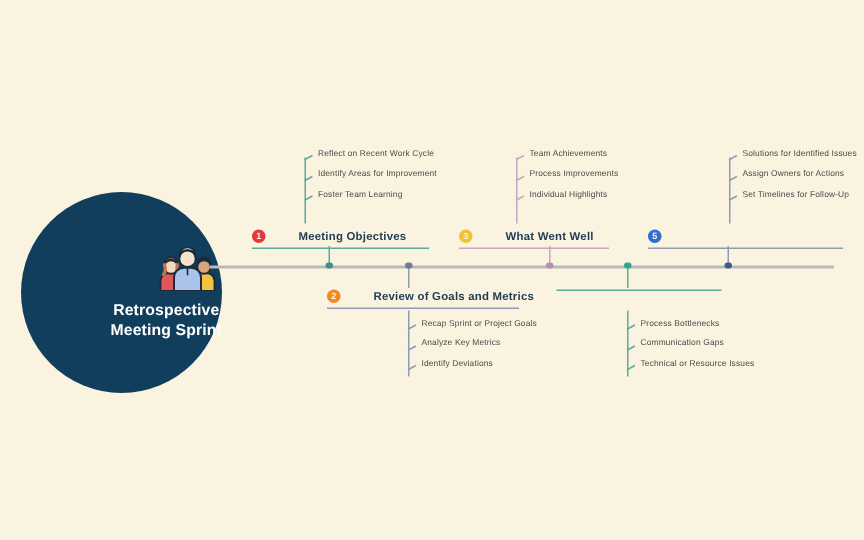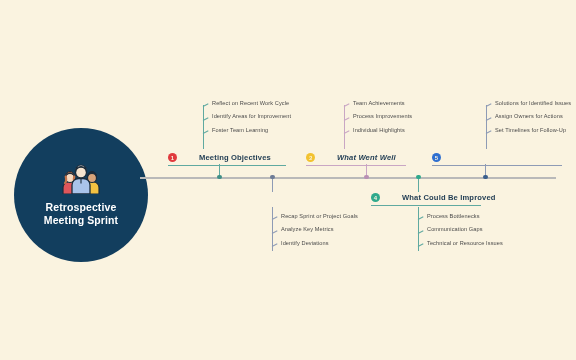--- a/index.html
+++ b/index.html
@@ -10,21 +10,21 @@
     overflow:hidden;
   }
   #canvas{position:relative;width:576px;height:360px;}
 
   
   .center-node{
     position:absolute;left:14px;top:128px;
     width:134px;height:134px;border-radius:50%;
     background:#123E5E;
     display:flex;flex-direction:column;
-    align-items:center;justify-content:center;
+    align-items:flex-end;justify-content:center;
     box-sizing:border-box;
   }
   .center-icon{width:46px;height:30px;margin-bottom:7px;display:block;}
   .center-title{
     color:#FFFFFF;font-size:10.5px;font-weight:bold;
     line-height:12.5px;text-align:center;letter-spacing:.1px;
   }
   .center-title span{display:block;}
 
   
@@ -121,41 +121,48 @@
       <span class="sub-text">Identify Areas for Improvement</span>
     </div>
     <div class="sub" style="position:absolute;left:9px;top:23px;">
       <span class="sub-text">Foster Team Learning</span>
     </div>
   </div>
 
   <div class="stem" style="left:272px;top:178px;height:14px;background:#8E9BB5;"></div>
   <div class="stem-dot" style="left:270.3px;top:174.8px;background:#6E7C96;"></div>
 
+  <div class="branch" style="left:218px;top:190px;">
+    <div class="branch-head">
+      <span class="badge" style="background:#F08A24;">2</span>
+      <span class="branch-label">Review of Goals and Metrics</span>
+    </div>
+    <div class="branch-underline" style="width:128px;background:#8E9BB5;"></div>
+  </div>
 
   <div class="subs" style="left:272px;top:207px;">
     <div class="sub-rail" style="left:0;top:0;height:44px;background:#8E9BB5;"></div>
     <div class="sub-tick" style="left:0;top:12px;background:#8E9BB5;transform:rotate(-28deg);transform-origin:left center;"></div>
     <div class="sub-tick" style="left:0;top:25.5px;background:#8E9BB5;transform:rotate(-28deg);transform-origin:left center;"></div>
     <div class="sub-tick" style="left:0;top:39px;background:#8E9BB5;transform:rotate(-28deg);transform-origin:left center;"></div>
     <div class="sub" style="position:absolute;left:9px;top:2px;">
       <span class="sub-text">Recap Sprint or Project Goals</span>
     </div>
     <div class="sub" style="position:absolute;left:9px;top:15.5px;">
       <span class="sub-text">Analyze Key Metrics</span>
     </div>
     <div class="sub" style="position:absolute;left:9px;top:29px;">
       <span class="sub-text">Identify Deviations</span>
     </div>
   </div>
 
   <div class="stem" style="left:366px;top:164px;height:14px;background:#C9A6C4;"></div>
   <div class="stem-dot" style="left:364.3px;top:174.5px;background:#B98FB4;"></div>
 
-  <div class="branch" style="left:306px;top:150px;font-style:italic;">
+  <div class="branch" style="left:306px;top:150px;">
     <div class="branch-head">
       <span class="badge" style="background:#F2C230;">3</span>
       <span class="branch-label">What Went Well</span>
     </div>
     <div class="branch-underline" style="width:100px;background:#C9A6C4;"></div>
   </div>
 
   <div class="subs" style="left:344px;top:100px;">
     <div class="sub-rail" style="left:0;top:5px;height:44px;background:#C9A6C4;"></div>
     <div class="sub-tick" style="left:0;top:6px;background:#C9A6C4;transform:rotate(-28deg);transform-origin:left center;"></div>
@@ -169,24 +176,20 @@
     </div>
     <div class="sub" style="position:absolute;left:9px;top:23px;">
       <span class="sub-text">Individual Highlights</span>
     </div>
   </div>
 
   <div class="stem" style="left:418px;top:178px;height:14px;background:#5FA9A0;"></div>
   <div class="stem-dot" style="left:416.3px;top:174.8px;background:#2FA98C;"></div>
 
   <div class="branch" style="left:371px;top:190px;">
-    <div class="branch-head">
-      <span class="badge" style="background:#2FA98C;">4</span>
-      <span class="branch-label">What Could Be Improved</span>
-    </div>
     <div class="branch-underline" style="width:110px;background:#5FA9A0;"></div>
   </div>
 
   <div class="subs" style="left:418px;top:207px;">
     <div class="sub-rail" style="left:0;top:0;height:44px;background:#5FA9A0;"></div>
     <div class="sub-tick" style="left:0;top:12px;background:#5FA9A0;transform:rotate(-28deg);transform-origin:left center;"></div>
     <div class="sub-tick" style="left:0;top:25.5px;background:#5FA9A0;transform:rotate(-28deg);transform-origin:left center;"></div>
     <div class="sub-tick" style="left:0;top:39px;background:#5FA9A0;transform:rotate(-28deg);transform-origin:left center;"></div>
     <div class="sub" style="position:absolute;left:9px;top:2px;">
       <span class="sub-text">Process Bottlenecks</span>

